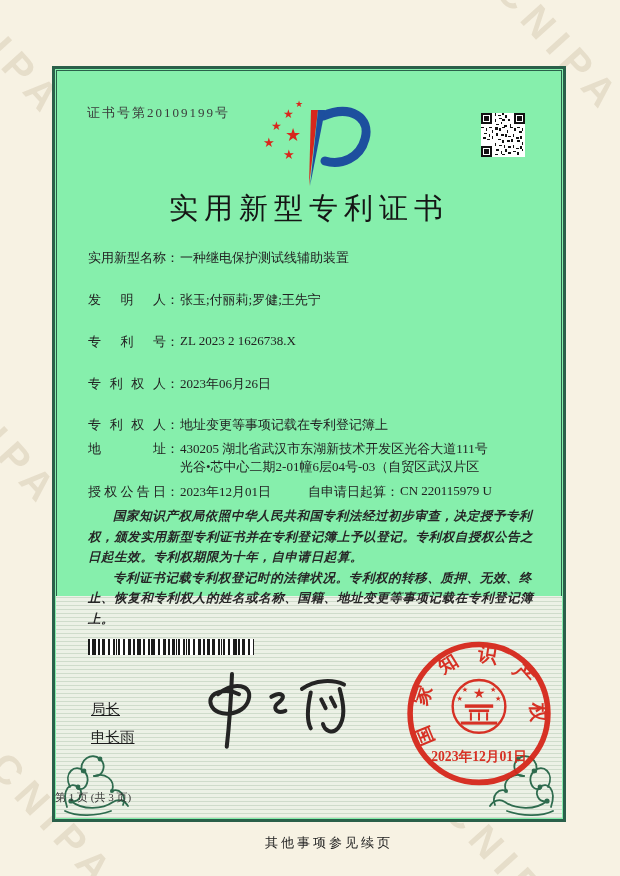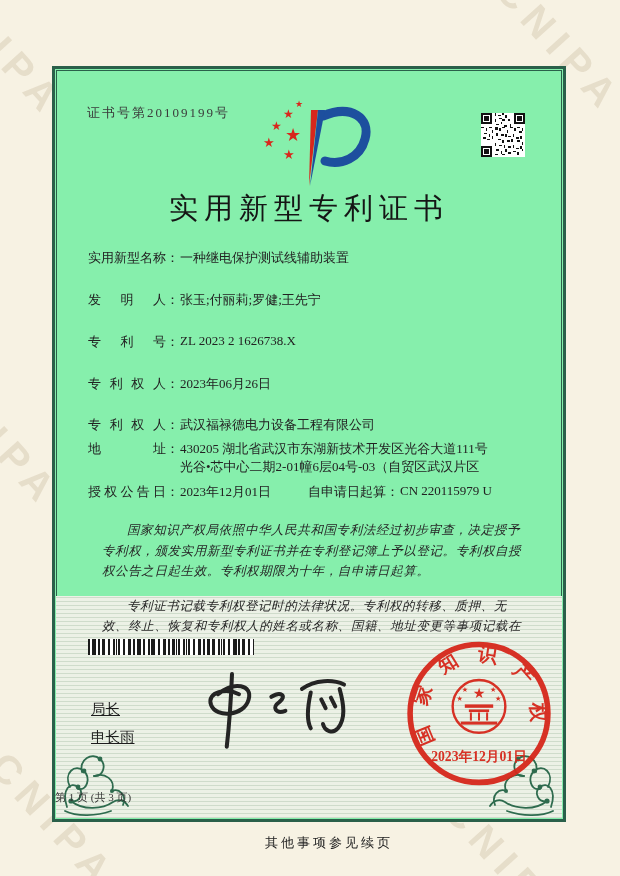--- a/index.html
+++ b/index.html
@@ -42,21 +42,21 @@
   .frow{position:absolute;left:0;white-space:nowrap;}
   .flabel{display:inline-block;width:78px;text-align:justify;text-align-last:justify;vertical-align:top;}
   .fcolon{display:inline-block;width:14px;vertical-align:top;}
   .fvalue{display:inline-block;vertical-align:top;}
   .addr-lines{display:inline-block;vertical-align:top;line-height:18px;}
   .grant2{position:absolute;left:220px;white-space:nowrap;}
   .body-paras{
     position:absolute;left:33px;top:437px;width:452px;z-index:3;
     font-size:12.5px;font-style:italic;line-height:20.5px;letter-spacing:0.6px;color:#262626;
   }
-  .body-paras p{margin:14px;text-indent:2em;}
+  .body-paras p{margin:0;text-indent:2em;font-weight:bold;}
   .barcode{
     position:absolute;left:33px;top:570px;width:166px;height:16px;z-index:4;
     background:
       repeating-linear-gradient(90deg,#1c1c1c 0 2px,rgba(0,0,0,0) 2px 5px),
       repeating-linear-gradient(90deg,#1c1c1c 0 1px,rgba(0,0,0,0) 1px 7px),
       repeating-linear-gradient(90deg,rgba(0,0,0,0) 0 4px,#1c1c1c 4px 5px,rgba(0,0,0,0) 5px 12px),
       #fff;
   }
   .sig-block{position:absolute;left:36px;top:626px;z-index:4;font-size:14.5px;line-height:28px;color:#1e1e1e;text-decoration:underline;}
   .sig-svg{position:absolute;left:128px;top:598px;z-index:4;}
@@ -227,21 +227,21 @@
       <div class="frow" style="top:49px">
         <span class="flabel">发明人</span><span class="fcolon">：</span><span class="fvalue">张玉;付丽莉;罗健;王先宁</span>
       </div>
       <div class="frow" style="top:91px">
         <span class="flabel">专利号</span><span class="fcolon">：</span><span class="fvalue">ZL 2023 2 1626738.X</span>
       </div>
       <div class="frow" style="top:133px">
         <span class="flabel">专利权人</span><span class="fcolon">：</span><span class="fvalue">2023年06月26日</span>
       </div>
       <div class="frow" style="top:174px">
-        <span class="flabel">专利权人</span><span class="fcolon">：</span><span class="fvalue">武汉福禄德电力设备工程有限公司</span>
+        <span class="flabel">专利权人</span><span class="fcolon">：</span><span class="fvalue">地址变更等事项记载在专利登记簿上</span>
       </div>
       <div class="frow" style="top:198px">
         <span class="flabel">地址</span><span class="fcolon">：</span><span class="addr-lines"><span>430205 湖北省武汉市东湖新技术开发区光谷大道111号</span><br><span>光谷•芯中心二期2-01幢6层04号-03（自贸区武汉片区</span></span>
       </div>
       <div class="frow" style="top:241px">
         <span class="flabel">授权公告日</span><span class="fcolon">：</span><span class="fvalue">2023年12月01日</span>
       </div>
       <div class="grant2" style="top:241px">
         <span class="flabel">自申请日起算</span><span class="fcolon">：</span><span class="fvalue">CN 220115979 U</span>
       </div>

